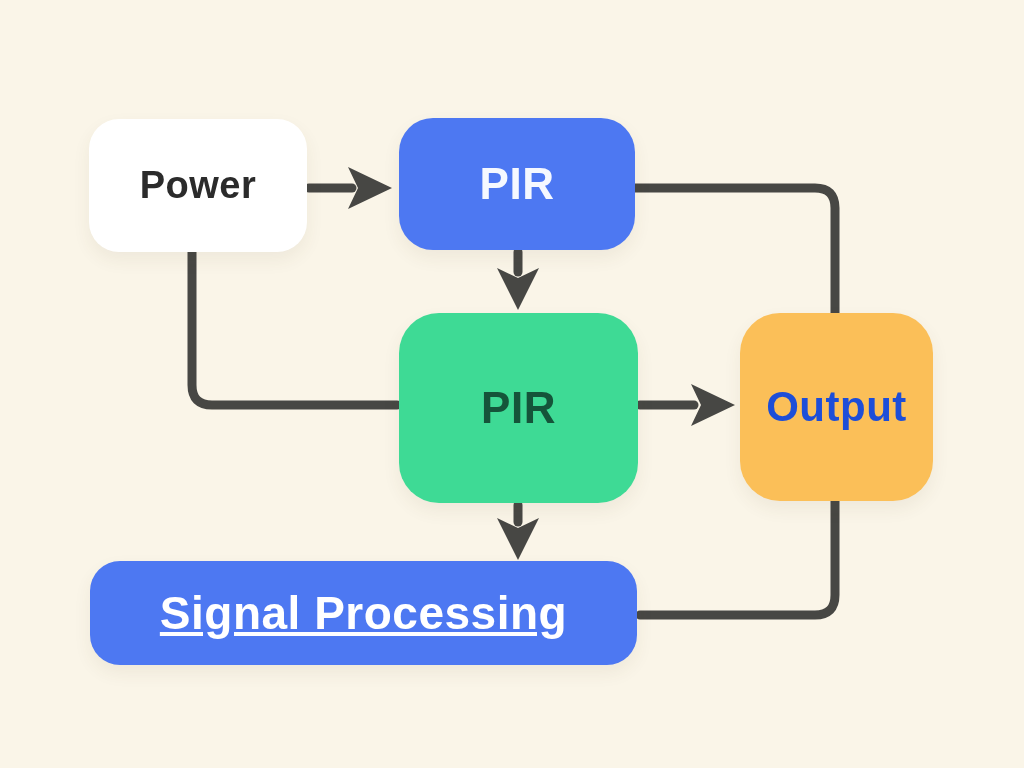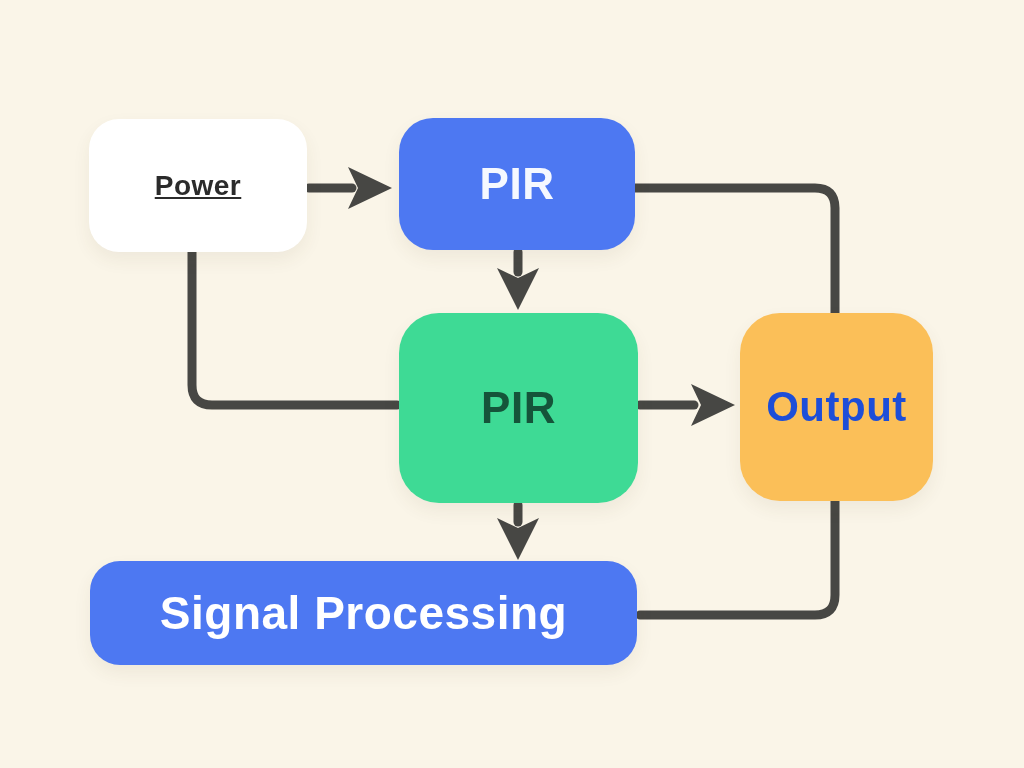--- a/index.html
+++ b/index.html
@@ -32,22 +32,21 @@
     align-items: center;
     justify-content: center;
     font-weight: 600;
     letter-spacing: 0.5px;
     box-shadow: 0 8px 18px rgba(80, 70, 40, 0.07);
   }
   .node-power {
     left: 89px;  top: 119px;
     width: 218px; height: 133px;
     border-radius: 30px;
-    font-size: 28px;
-    text-decoration: underline;
+    font-size: 38px;
   }
   .node-pir-top {
     left: 399px; top: 118px;
     width: 236px; height: 132px;
     border-radius: 34px;
     font-size: 44px;
   }
   .node-pir-mid {
     left: 399px; top: 313px;
     width: 239px; height: 190px;
@@ -58,20 +57,21 @@
     left: 740px; top: 313px;
     width: 193px; height: 188px;
     border-radius: 40px;
     font-size: 42px;
   }
   .node-signal {
     left: 90px;  top: 561px;
     width: 547px; height: 104px;
     border-radius: 30px;
     font-size: 46px;
+    text-decoration: underline;
   }
   .connector {
     fill: none;
     stroke-width: 9;
     stroke-linecap: round;
   }
 </style>
 </head>
 <body style="background: rgb(250, 245, 232);">
 

